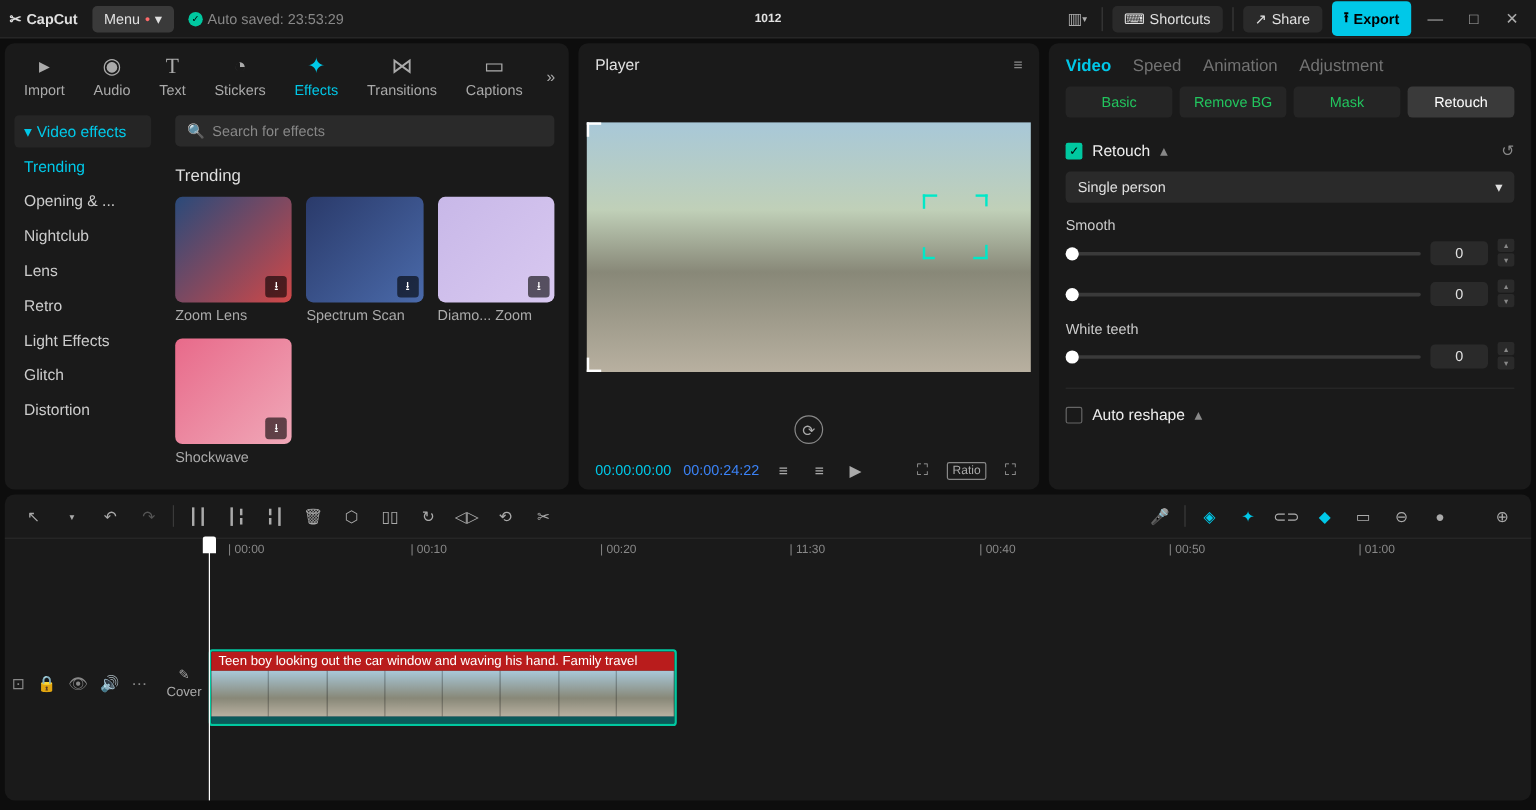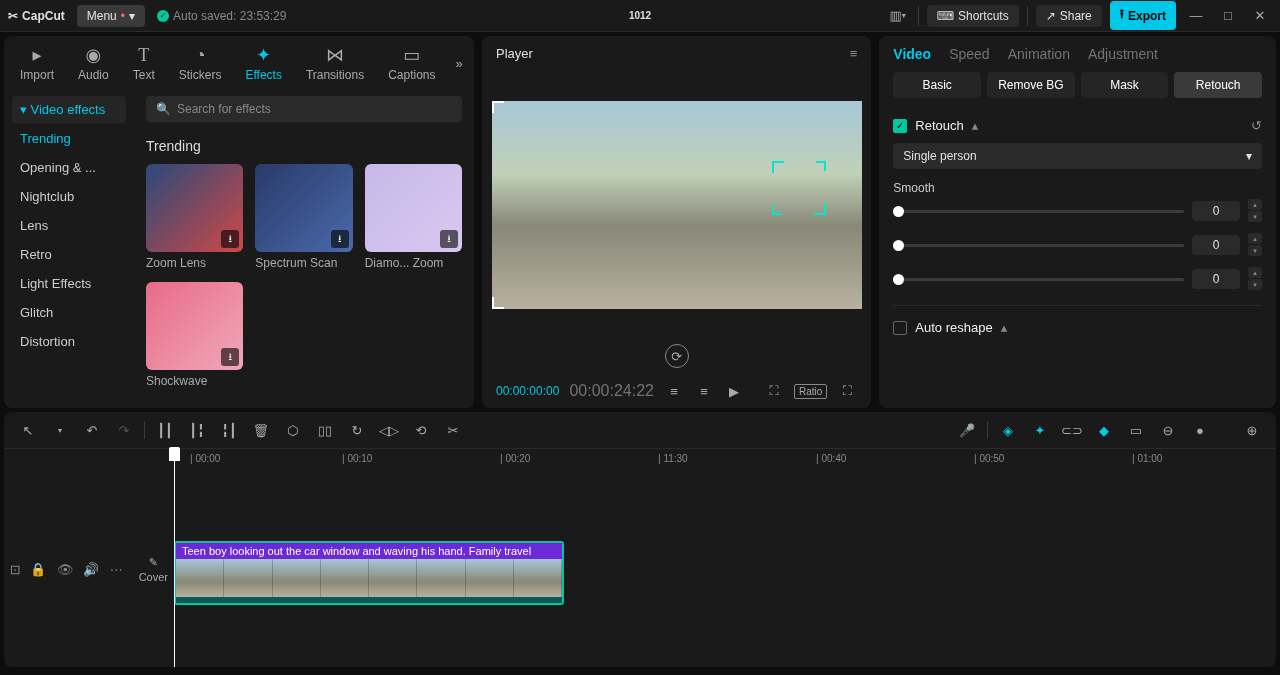--- a/index.html
+++ b/index.html
@@ -56,32 +56,32 @@
 .canvas-frame::before { content:""; position:absolute; left:0; top:0; width:10px; height:10px; border-left:2px solid #fff; border-top:2px solid #fff; }
 .canvas-frame::after { content:""; position:absolute; left:0; bottom:0; width:10px; height:10px; border-left:2px solid #fff; border-bottom:2px solid #fff; }
 .face-marker { position: absolute; right: 36px; top: 60px; width: 54px; height: 54px; }
 .face-marker::before { content:""; position:absolute; left:0; top:0; width:10px; height:10px; border-left:2px solid #00e8c8; border-top:2px solid #00e8c8; }
 .face-marker::after { content:""; position:absolute; right:0; bottom:0; width:10px; height:10px; border-right:2px solid #00e8c8; border-bottom:2px solid #00e8c8; }
 .face-marker .c1 { position:absolute; right:0; top:0; width:10px; height:10px; border-right:2px solid #00e8c8; border-top:2px solid #00e8c8; }
 .face-marker .c2 { position:absolute; left:0; bottom:0; width:10px; height:10px; border-left:2px solid #00e8c8; border-bottom:2px solid #00e8c8; }
 .reset-circle { margin: 6px auto; width: 24px; height: 24px; border: 1px solid #888; border-radius: 50%; display: flex; align-items: center; justify-content: center; color: #aaa; cursor: pointer; }
 .player-controls { display: flex; align-items: center; padding: 8px 14px; gap: 10px; }
 .time-cur { color: #00c8e8; font-size: 12px; }
-.time-dur { color: #737373; font-size: 16px; }
+.time-dur { color: #3b82f6; font-size: 12px; }
 .pc-spacer { flex: 1; }
 .pc-icon { color: #aaa; cursor: pointer; width: 20px; text-align: center; }
 .ratio-box { border: 1px solid #888; padding: 1px 4px; font-size: 10px; color: #aaa; border-radius: 2px; cursor: pointer; }
 
 
 .props-panel { width: 408px; background: #1a1a1a; border-radius: 8px; margin: 4px; display: flex; flex-direction: column; }
 .props-tabs { display: flex; padding: 10px 14px; gap: 18px; font-size: 14px; }
 .props-tab { color: #737373; cursor: pointer; }
 .props-tab.active { color: #00c8e8; font-weight: 600; }
 .sub-tabs { display: flex; gap: 6px; padding: 0 14px 10px; }
-.sub-tab { flex: 1; text-align: center; padding: 6px; background: #252525; border-radius: 4px; color: #ffffff; cursor: pointer; font-size: 12px; }
+.sub-tab { flex: 1; text-align: center; padding: 6px; background: #252525; border-radius: 4px; color: #22c55e; cursor: pointer; font-size: 12px; }
 .sub-tab.active { background: #3a3a3a; color: #fff; }
 .props-body { padding: 10px 14px; overflow-y: auto; }
 .prop-row { display: flex; align-items: center; gap: 8px; margin-bottom: 10px; }
 .checkbox { width: 14px; height: 14px; border-radius: 2px; display: inline-flex; align-items: center; justify-content: center; font-size: 10px; }
 .checkbox.checked { background: #00c8a0; color: #000; }
 .checkbox.unchecked { border: 1px solid #666; }
 .prop-title { font-size: 13px; color: #eee; }
 .dropdown { background: #2a2a2a; border-radius: 4px; padding: 6px 10px; display: flex; justify-content: space-between; align-items: center; cursor: pointer; font-size: 12px; margin-bottom: 12px; }
 .slider-group { margin-bottom: 10px; }
 .slider-label { font-size: 12px; color: #ccc; margin-bottom: 4px; }
@@ -102,21 +102,21 @@
 .tl-ruler { height: 22px; position: relative; margin-left: 170px; overflow: hidden; }
 .tl-tick { position: absolute; top: 4px; font-size: 10px; color: #888; }
 .tl-body { flex: 1; display: flex; }
 .tl-left { width: 170px; display: flex; align-items: center; justify-content: flex-end; padding-right: 6px; gap: 10px; }
 .tl-left-icon { color: #888; cursor: pointer; font-size: 13px; }
 .cover-btn { display: flex; flex-direction: column; align-items: center; gap: 2px; color: #aaa; cursor: pointer; font-size: 11px; margin-left: 6px; }
 .tl-tracks { flex: 1; position: relative; }
 .playhead { position: absolute; left: 0; top: -22px; bottom: 0; width: 1px; background: #fff; z-index: 5; }
 .playhead::before { content:""; position:absolute; top:-2px; left:-5px; width:11px; height:14px; background:#fff; border-radius:2px 2px 0 0; }
 .clip { position: absolute; left: 0; top: 70px; width: 390px; height: 64px; border: 2px solid #00c8a0; border-radius: 3px; overflow: hidden; }
-.clip-caption { background: #6d28d9; color: #fff; font-size: 11px; padding: 2px 6px; white-space: nowrap; overflow: hidden; }
+.clip-caption { background: #b91c1c; color: #fff; font-size: 11px; padding: 2px 6px; white-space: nowrap; overflow: hidden; }
 .clip-frames { display: flex; height: 38px; }
 .clip-frame { flex: 1; background: linear-gradient(180deg,#a8c8d8 0%,#888878 60%,#b8b0a0 100%); border-right: 1px solid rgba(0,0,0,0.2); }
 .clip-bottom { height: 10px; background: #0a5a5a; }
 </style>
 </head>
 <body>
 
 <div class="topbar">
   <div class="logo">
     <span>✂</span>
@@ -309,20 +309,21 @@
               <div class="slider-thumb"></div>
             </div>
           <div class="value-box">0</div>
           <div class="stepper">
               <div class="step-btn">▴</div>
               <div class="step-btn">▾</div>
             </div>
         </div>
       </div>
       <div class="slider-group">
+        <div class="slider-label">White teeth</div>
         <div class="slider-row">
           <div class="slider-track">
               <div class="slider-thumb"></div>
             </div>
           <div class="value-box">0</div>
           <div class="stepper">
               <div class="step-btn">▴</div>
               <div class="step-btn">▾</div>
             </div>
         </div>

